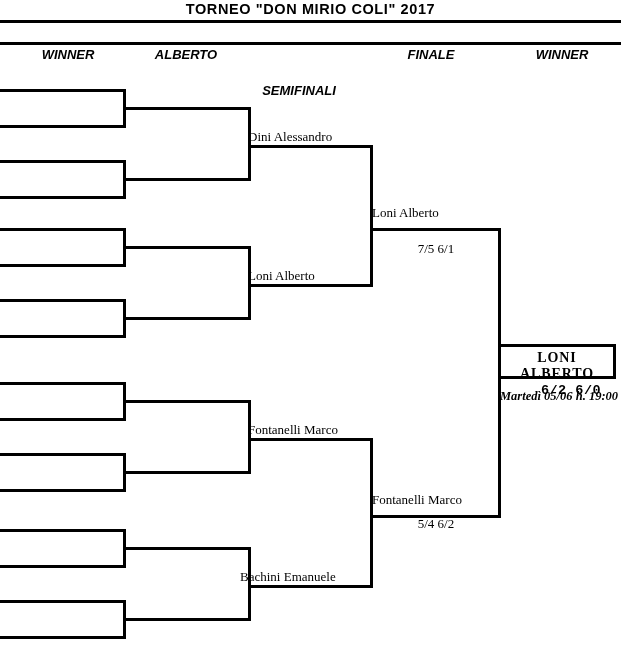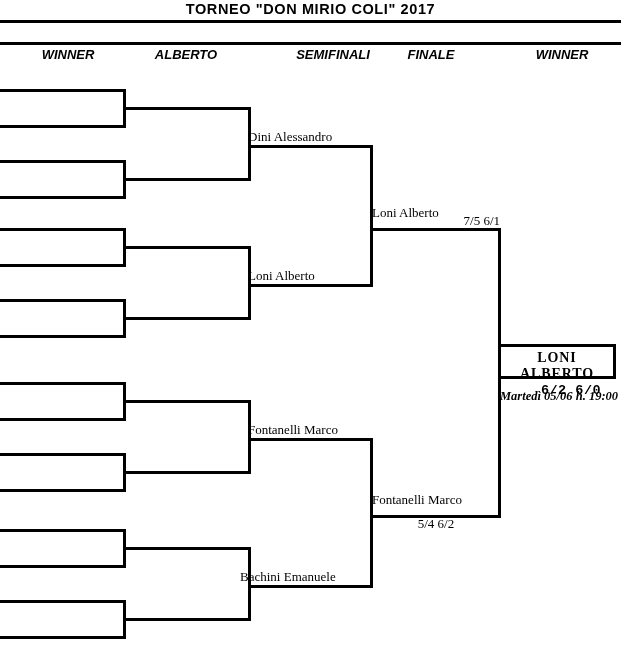--- a/index.html
+++ b/index.html
@@ -83,21 +83,21 @@
 
 <div class="stage">
 
   <div class="title">TORNEO  "DON  MIRIO  COLI"  2017</div>
   <div class="rule rule-top"></div>
   <div class="rule rule-bot"></div>
 
   <div class="colheads">
     <div class="colhead" style="left:0;width:136px;">WINNER</div>
     <div class="colhead" style="left:118px;width:136px;">ALBERTO</div>
-    <div class="colhead" style="left:265px;width:136px;">SEMIFINALI</div>
+    <div class="colhead" style="left:231px;width:136px;margin-top:36px;">SEMIFINALI</div>
     <div class="colhead" style="left:363px;width:136px;">FINALE</div>
     <div class="colhead" style="left:494px;width:136px;">WINNER</div>
   </div>
 
   <div class="h" style="left:0;top:89px;width:126px;"></div>
   <div class="h" style="left:0;top:125px;width:126px;"></div>
   <div class="h" style="left:0;top:160px;width:126px;"></div>
   <div class="h" style="left:0;top:196px;width:126px;"></div>
 
   <div class="h" style="left:0;top:228px;width:126px;"></div>
@@ -148,21 +148,21 @@
   <div class="nm" style="left:248px;top:422px;width:125px;">Fontanelli Marco</div>
   <div class="nm" style="left:240px;top:569px;width:125px;">Bachini Emanuele</div>
 
   <div class="v" style="left:370px;top:145px;height:142px;"></div>
   <div class="v" style="left:370px;top:438px;height:150px;"></div>
 
   <div class="h" style="left:370px;top:228px;width:131px;"></div>
   <div class="h" style="left:370px;top:515px;width:131px;"></div>
 
   <div class="nm" style="left:372px;top:205px;width:128px;">Loni Alberto</div>
-  <div class="sc" style="left:372px;top:213px;width:128px;text-align:right;">7/5  6/1</div>
+  <div class="sc" style="left:372px;top:241px;width:128px;">7/5  6/1</div>
 
   <div class="nm" style="left:372px;top:492px;width:128px;">Fontanelli Marco</div>
   <div class="sc" style="left:372px;top:516px;width:128px;">5/4  6/2</div>
 
   <div class="v" style="left:498px;top:228px;height:290px;"></div>
 
   <div class="winbox" style="left:498px;top:344px;width:118px;height:35px;">
     <div class="winname">LONI  ALBERTO</div>
     <div class="winscore">6/2  6/0</div>
   </div>

